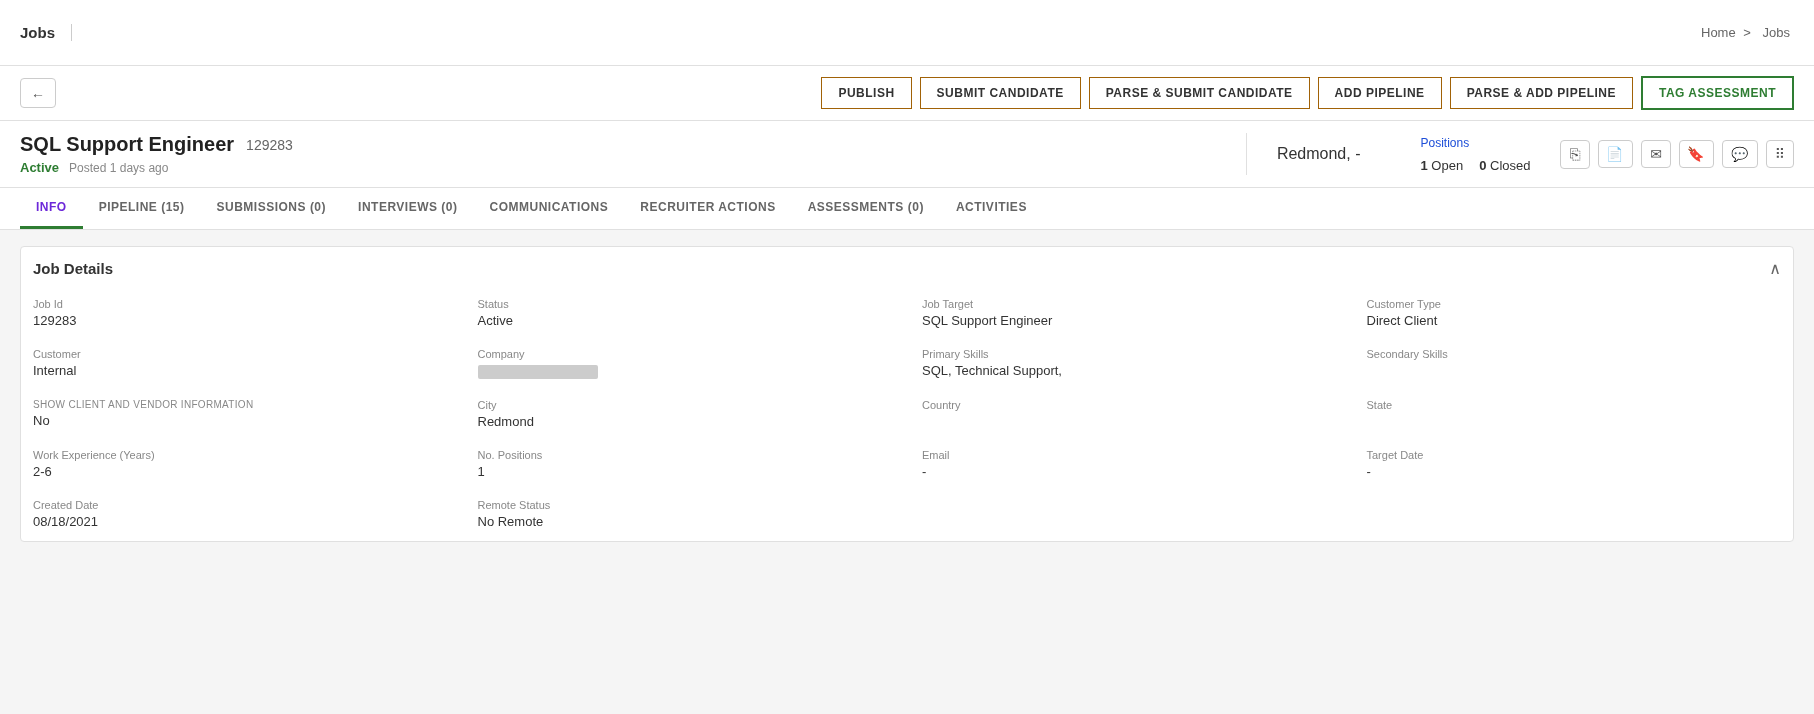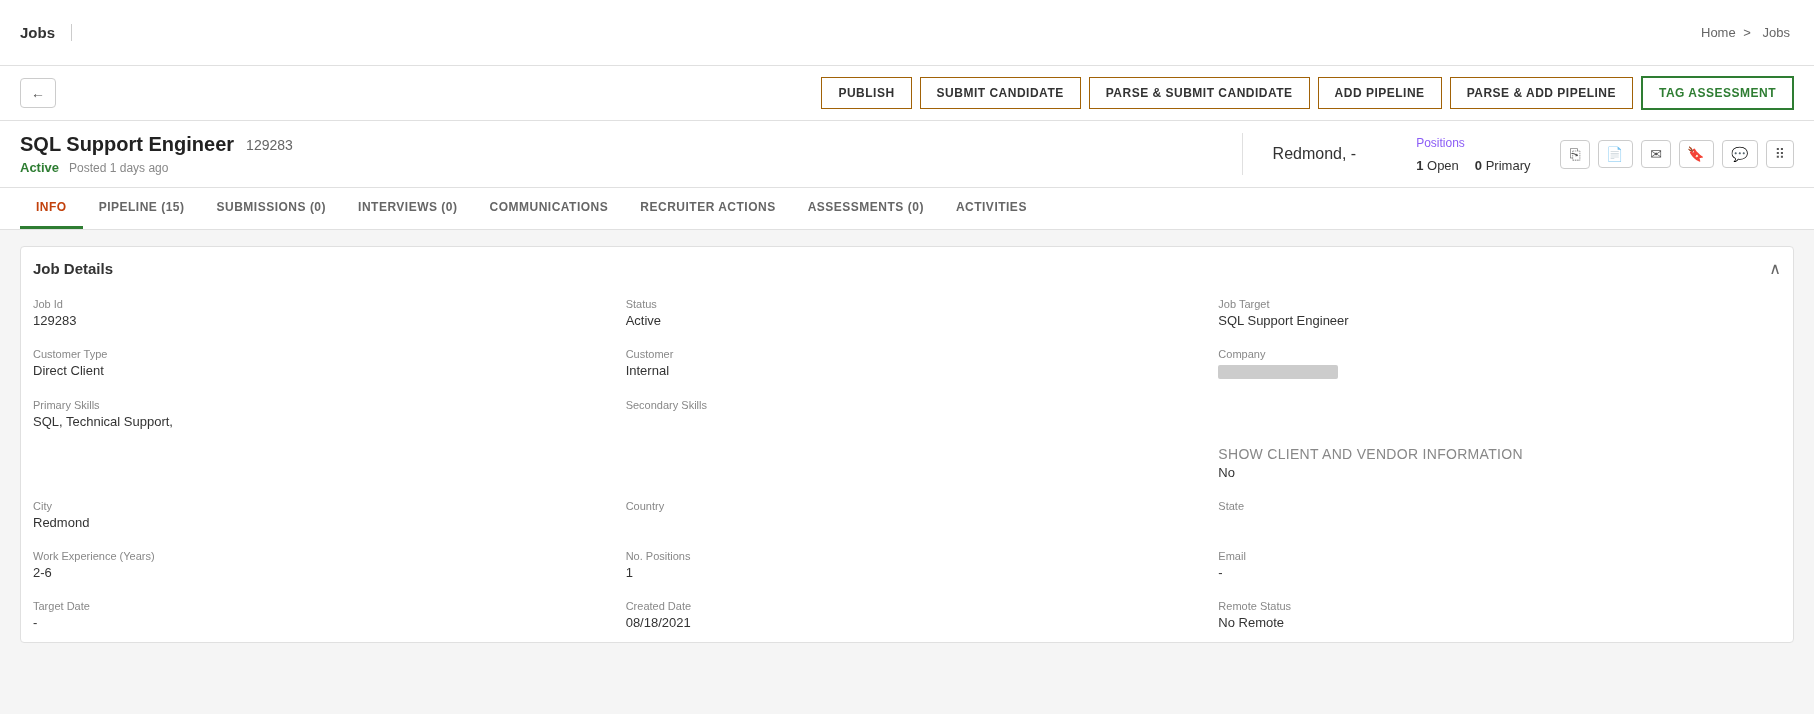--- a/index.html
+++ b/index.html
@@ -122,21 +122,21 @@
       font-size: 16px;
       color: #333;
     }
 
     .positions-section {
       padding: 0 30px;
       flex: 0 0 auto;
     }
     .positions-label {
       font-size: 12px;
-      color: #8b5cf6;
+      color: #1d4ed8;
       margin-bottom: 4px;
     }
     .positions-row {
       display: flex;
       gap: 16px;
       margin-top: 8px;
     }
     .position-item {
       font-size: 13px;
       color: #333;
@@ -173,21 +173,21 @@
       font-size: 12px;
       font-weight: 600;
       text-transform: uppercase;
       letter-spacing: 0.5px;
       cursor: pointer;
       color: #666;
       border-bottom: 3px solid transparent;
       white-space: nowrap;
     }
     .tab.active {
-      color: #c2410c;
+      color: #6d28d9;
       border-bottom: 3px solid #2e7d32;
     }
 
     
     .main-content {
       padding: 16px 20px;
       background: #f5f5f5;
       min-height: calc(100vh - 200px);
     }
 
@@ -213,21 +213,21 @@
       background: none;
       border: none;
       font-size: 16px;
       cursor: pointer;
       color: #666;
     }
 
     
     .details-grid {
       display: grid;
-      grid-template-columns: 1fr 1fr 1fr;
+      grid-template-columns: 1fr 1fr 1fr 1fr;
       gap: 20px 30px;
     }
     .detail-item {}
     .detail-label {
       font-size: 11px;
       color: #888;
       margin-bottom: 3px;
       text-transform: none;
     }
     .detail-value {
@@ -284,21 +284,21 @@
     <span class="job-location">Redmond, -</span>
   </div>
 
   <div class="positions-section">
     <div class="positions-label">Positions</div>
     <div class="positions-row">
       <span class="position-item">
         <span class="position-count">1</span>&nbsp;<span>Open</span>
       </span>
       <span class="position-item">
-        <span class="position-count">0</span>&nbsp;<span>Primary</span>
+        <span class="position-count">0</span>&nbsp;<span>Closed</span>
       </span>
     </div>
   </div>
 
   <div class="job-actions-right">
     <button class="icon-btn">⎘</button>
     <button class="icon-btn">📄</button>
     <button class="icon-btn">✉</button>
     <button class="icon-btn">🔖</button>
     <button class="icon-btn">💬</button>
@@ -353,21 +353,21 @@
 
       <div class="detail-item">
         <div class="detail-label">Primary Skills</div>
         <div class="detail-value">SQL, Technical Support,</div>
       </div>
       <div class="detail-item">
         <div class="detail-label">Secondary Skills</div>
         <div class="detail-value"></div>
       </div>
       <div class="detail-item">
-        <div class="detail-label" style="font-size:14px;text-transform:uppercase;letter-spacing:0.3px;margin-top:47px;">SHOW CLIENT AND VENDOR INFORMATION</div>
+        <div class="detail-label" style="font-size:10px;text-transform:uppercase;letter-spacing:0.3px;">SHOW CLIENT AND VENDOR INFORMATION</div>
         <div class="detail-value">No</div>
       </div>
 
       <div class="detail-item">
         <div class="detail-label">City</div>
         <div class="detail-value">Redmond</div>
       </div>
       <div class="detail-item">
         <div class="detail-label">Country</div>
         <div class="detail-value"></div>

